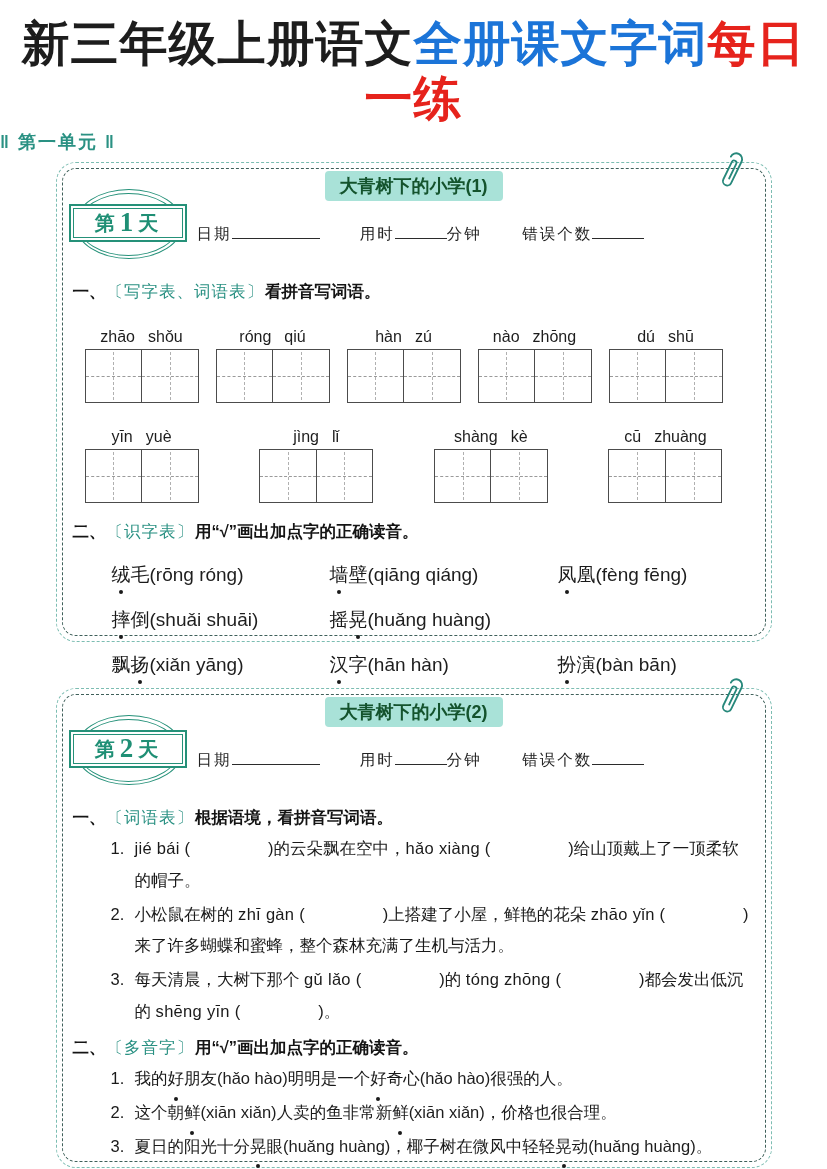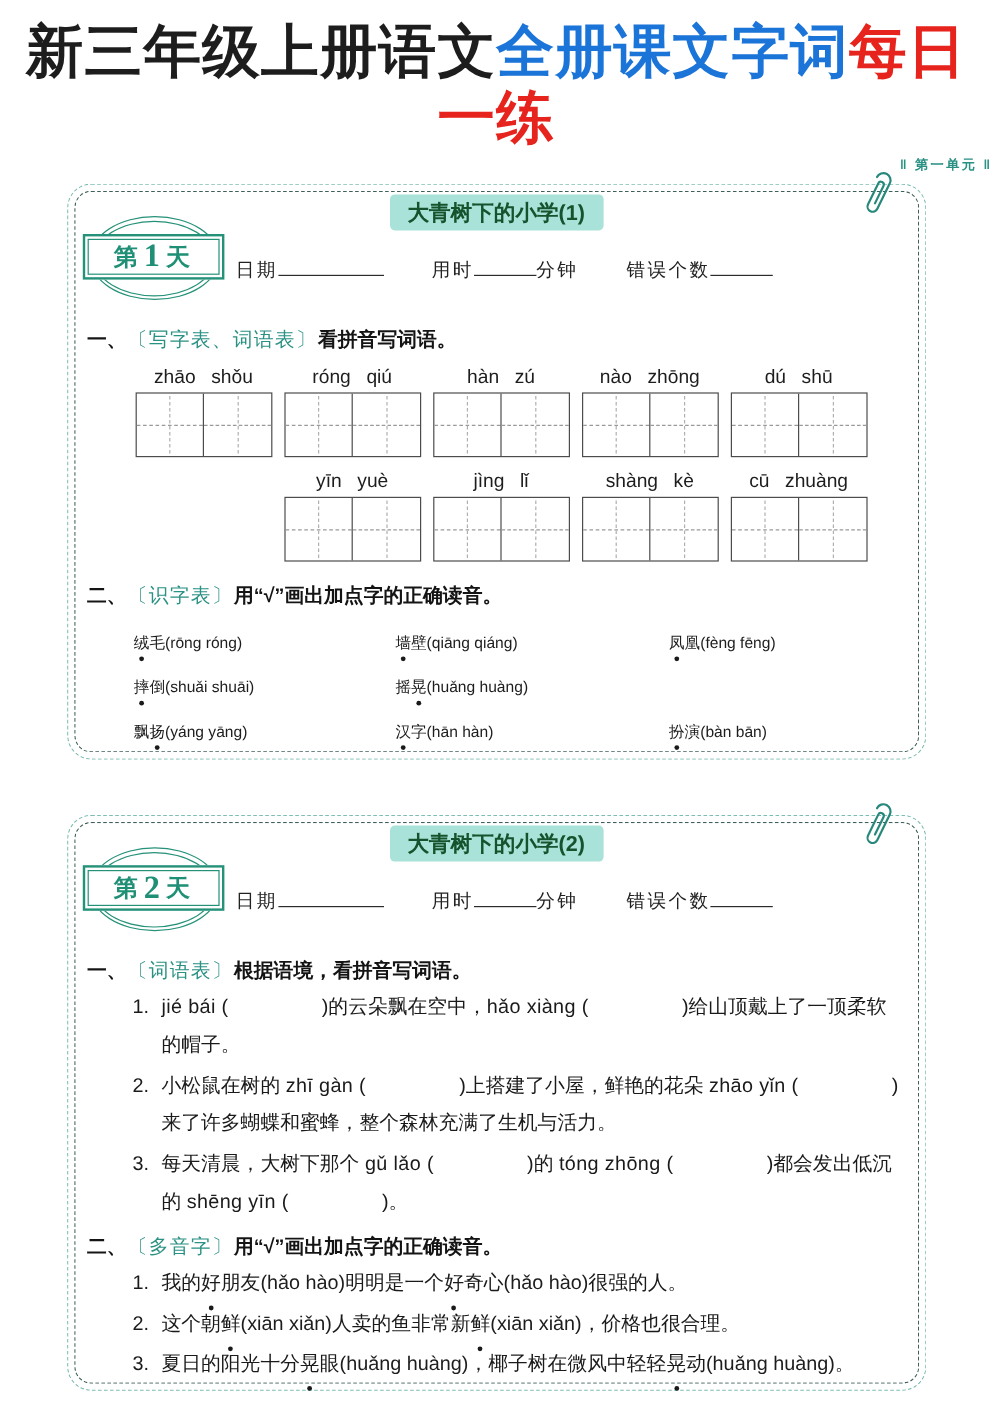--- a/index.html
+++ b/index.html
@@ -8,21 +8,21 @@
     font-family:"Liberation Sans","DejaVu Sans",sans-serif;color:#1a1a1a;
   }
   
   .main-title{
     text-align:center;margin:16px 0 2px 0;font-size:48px;font-weight:800;
     letter-spacing:1px;line-height:1.15;
     font-family:"Liberation Serif","DejaVu Serif",serif;
   }
   .t-black{color:#1d1d1d;} .t-blue{color:#1b74d8;} .t-red{color:#e6231c;}
   .unit-header{
-    text-align:right;color:#2a9183;font-weight:bold;font-size:11px;margin:4px 0 8px 0;
+    text-align:left;color:#2a9183;font-weight:bold;font-size:18px;margin:4px 0 8px 0;
     letter-spacing:2px;
   }
   
   .panel{
     position:relative;width:716px;margin:0 auto;height:480px;box-sizing:border-box;
     border:1.6px dashed #7cbdb2;border-radius:20px;background:#fff;
   }
   .panel::before{
     content:"";position:absolute;inset:5px;border:1.5px dashed #3f605a;
     border-radius:14px;pointer-events:none;
@@ -58,32 +58,32 @@
     letter-spacing:2px;white-space:nowrap;}
   .meta .grp{margin-right:34px;}
   .ul{display:inline-block;border-bottom:1.5px solid #2b2b2b;height:15px;vertical-align:baseline;}
   .w88{width:88px;} .w52{width:52px;}
   
   .sec-head{font-size:16.5px;font-weight:bold;color:#141414;margin:14px 0 0 16px;}
   .sec-head .tag{color:#2a9183;font-weight:500;letter-spacing:1px;margin:0 1px;}
   .panel-body{position:relative;padding-top:104px;}
   
   .grid-area{margin:6px 48px 0 28px;}
-  .grid-row{display:flex;justify-content:flex-end;margin-top:12px;gap:10px;}
+  .grid-row{display:flex;justify-content:space-between;margin-top:25px;gap:10px;}
   .pg-unit{width:114px;}
   .pg-pinyin{display:flex;justify-content:center;gap:13px;font-size:16px;color:#1d1d1d;
     margin-bottom:3px;white-space:nowrap;}
   .wgrid{height:54px;border:1.6px solid #4c4c4c;display:flex;background:#fff;box-sizing:border-box;}
   .wcell{flex:1;position:relative;}
   .wcell + .wcell{border-left:1.6px solid #4c4c4c;}
   .wcell::before{content:"";position:absolute;left:0;right:0;top:50%;border-top:1.1px dashed #9a9a9a;}
   .wcell::after{content:"";position:absolute;top:2px;bottom:2px;left:50%;border-left:1.1px dashed #b0b0b0;}
   
   .word-rows{margin:10px 0 0 55px;}
-  .word-row{display:grid;grid-template-columns:218px 228px 1fr;margin-top:19px;font-size:13px;}
+  .word-row{display:grid;grid-template-columns:218px 228px 1fr;margin-top:19px;font-size:19px;}
   .dotchar{position:relative;display:inline-block;}
   .dotchar::after{
     content:"";position:absolute;width:4px;height:4px;border-radius:50%;background:#1a1a1a;
     left:50%;bottom:-6px;transform:translateX(-50%);
   }
   .opt{color:#1d1d1d;}
   
   .sents{margin-top:4px;font-size:16.5px;line-height:1.92;color:#1a1a1a;}
   .sent{position:relative;padding-left:78px;padding-right:18px;margin-top:2px;}
   .sent-num{position:absolute;left:54px;}
@@ -229,21 +229,21 @@
           <div class="word-row">
             <div><span class="dotchar">绒</span><span>毛</span><span class="opt">(rōng róng)</span></div>
             <div><span class="dotchar">墙</span><span>壁</span><span class="opt">(qiāng qiáng)</span></div>
             <div><span class="dotchar">凤</span><span>凰</span><span class="opt">(fèng fēng)</span></div>
           </div>
           <div class="word-row">
             <div><span class="dotchar">摔</span><span>倒</span><span class="opt">(shuǎi shuāi)</span></div>
             <div><span>摇</span><span class="dotchar">晃</span><span class="opt">(huǎng huàng)</span></div>
           </div>
           <div class="word-row">
-            <div><span>飘</span><span class="dotchar">扬</span><span class="opt">(yáng yāng)</span></div>
+            <div><span>飘</span><span class="dotchar">扬</span><span class="opt">(xiǎn yāng)</span></div>
             <div><span class="dotchar">汉</span><span>字</span><span class="opt">(hān hàn)</span></div>
             <div><span class="dotchar">扮</span><span>演</span><span class="opt">(bàn bān)</span></div>
           </div>
         </div>
     </div>
   </section>
 
   <section class="panel panel2">
     <svg class="paperclip" width="28" height="48" viewBox="0 0 26 44">
       <path d="M7 10 A5.5 5.5 0 0 1 18 10 L18 32 A4 4 0 0 1 10 32 L10 14 A2.2 2.2 0 0 1 14.5 14 L14.5 29" fill="none" stroke="#27887b" stroke-width="1.7" stroke-linecap="round"></path>

